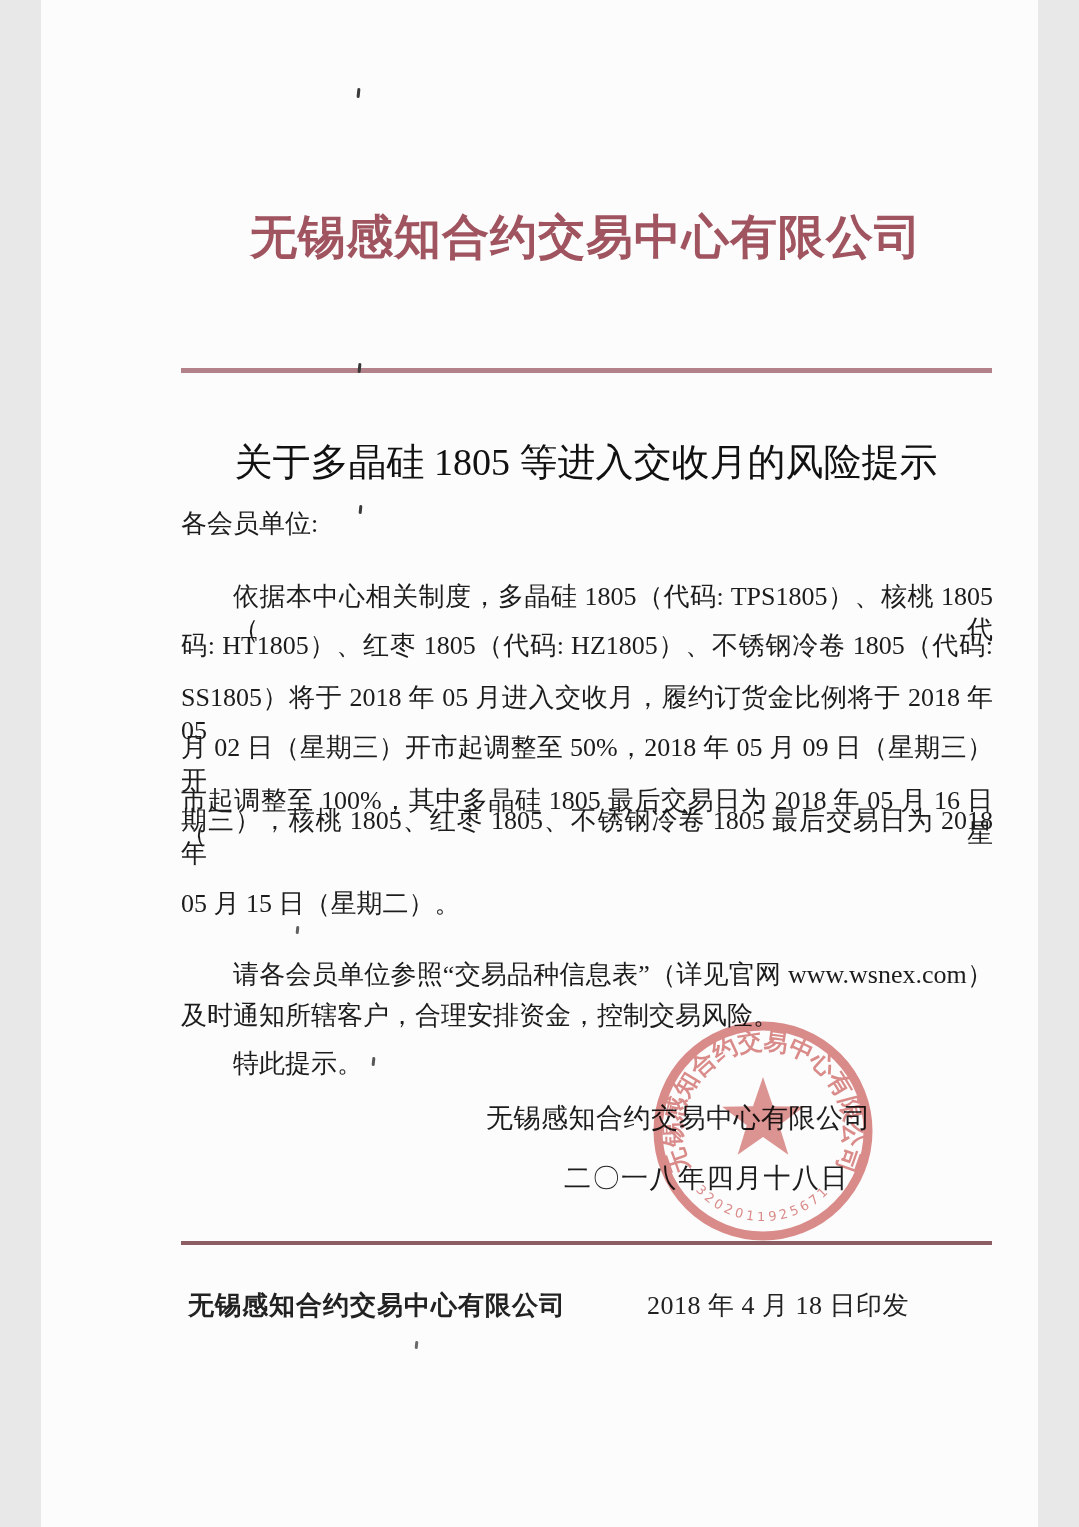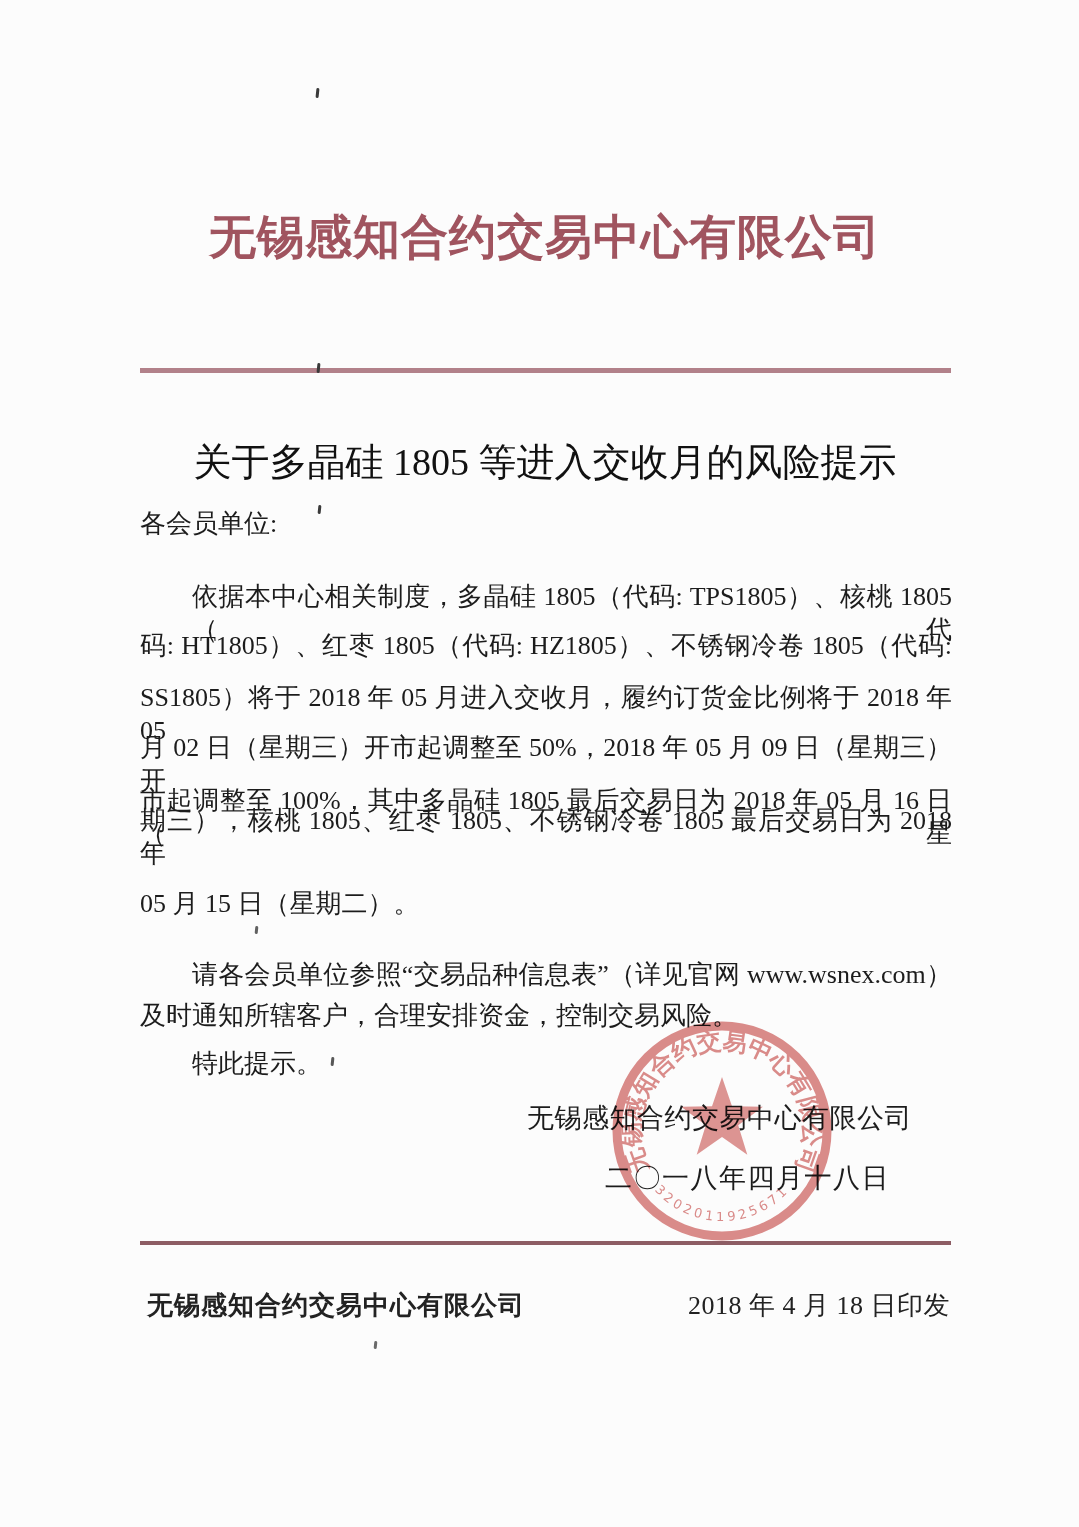--- a/index.html
+++ b/index.html
@@ -1,19 +1,19 @@
 <!DOCTYPE html>
 <html><head>
 <meta charset="utf-8">
 <style>
   html,body{margin:0;padding:0;}
   body{background:#e8e8e8;font-family:"Liberation Serif","DejaVu Serif",serif;}
   .page{
     position:relative;
-    width:1079px;height:1527px;
+    width:997px;height:1527px;
     background:#fcfcfc;
     margin:0 auto;
     overflow:hidden;
     color:#1e1e1e;
   }
   .letterhead-org{
     position:absolute;top:206px;left:140px;width:810px;
     text-align:center;
     font-size:47px;font-weight:bold;
     letter-spacing:1px;

